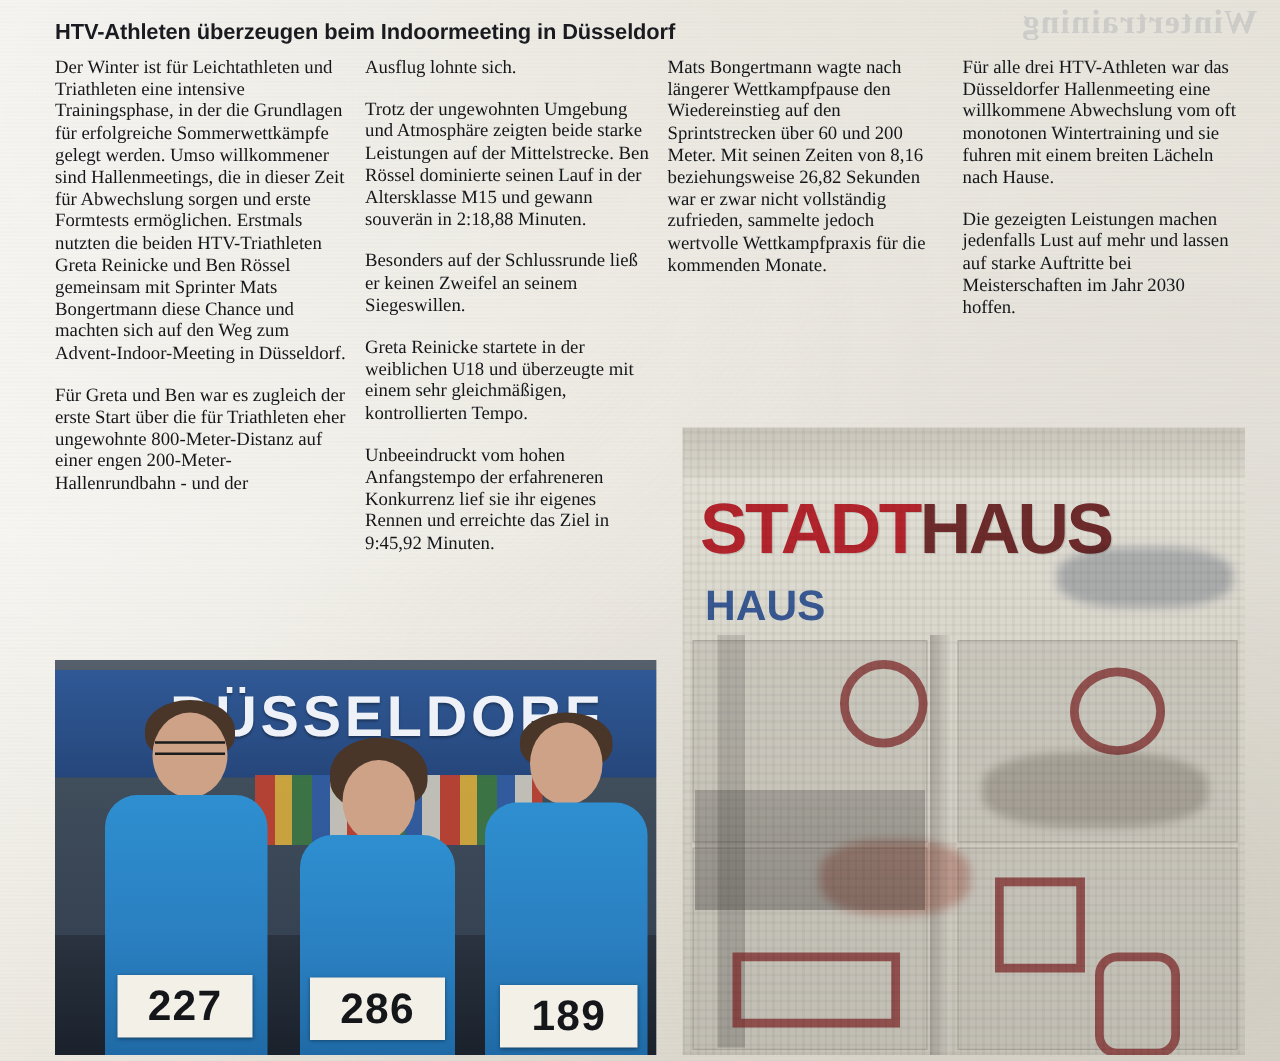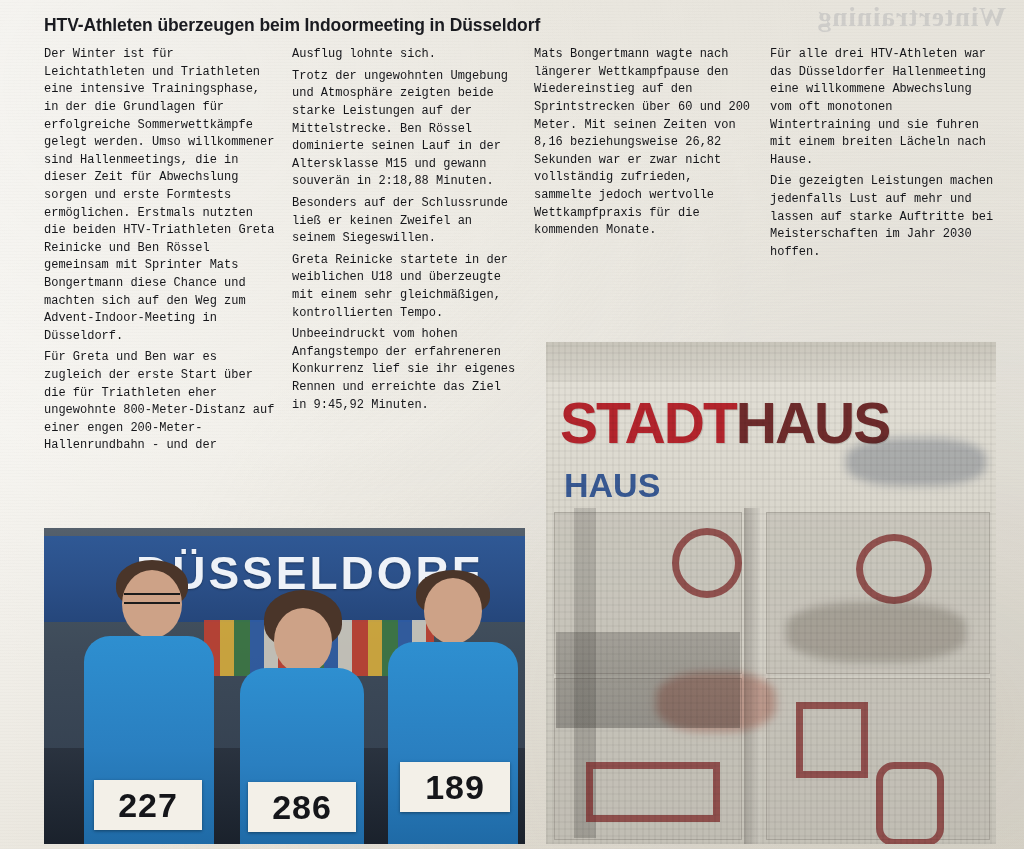--- a/index.html
+++ b/index.html
@@ -84,32 +84,32 @@
 
   .columns {
     position: relative;
     display: flex;
     gap: 0;
     width: 952px;
   }
   .col {
     width: 230px;
     margin-right: 14px;
-    font-family: Liberation Mono, monospace;
-    font-size: 12px;
+    font-family: Liberation Serif, serif;
+    font-size: 15px;
     line-height: 17.6px;
     color: #15161a;
     text-align: left;
     hyphens: manual;
   }
   .col:last-child { margin-right: 0; }
   .col p {
     margin: 0;
   }
-  .col p + p { margin-top: 4px; }
+  .col p + p { margin-top: 16px; }
 
   .col-1 { width: 234px; }
   .col-2 { width: 228px; }
   .col-3 { width: 222px; }
   .col-4 { width: 224px; }
 
   
   #photo-athletes {
     position: absolute;
     left: 44px;
@@ -335,21 +335,21 @@
       <div class="a-hair" style="left:40px; bottom:196px; width:78px; height:58px;"></div>
       <div class="a-head" style="left:50px; bottom:170px; width:58px; height:66px;"></div>
       <div class="a-body" style="left:16px; width:124px; height:176px;"></div>
       <div class="a-bib" style="left:24px; bottom:12px; width:108px; height:50px;">286</div>
     </div>
 
     <div class="athlete" style="left:330px; width:152px; height:316px;">
       <div class="a-hair" style="left:42px; bottom:228px; width:74px; height:46px;"></div>
       <div class="a-head" style="left:50px; bottom:200px; width:58px; height:66px;"></div>
       <div class="a-body" style="left:14px; width:130px; height:202px;"></div>
-      <div class="a-bib" style="left:26px; bottom:32px; width:110px; height:50px;">189</div>
+      <div class="a-bib" style="left:26px; bottom:6px; width:110px; height:50px;">189</div>
     </div>
 
     <span class="hidden-accessible">Drei HTV-Athleten in blauen Trikots mit Startnummern vor einem blauen Düsseldorf-Banner</span>
   </div>
 
   <div id="photo-wall">
     <div class="wall-base"></div>
     <div class="wall-top-band"></div>
 
     <div class="wall-word w-stadt">

